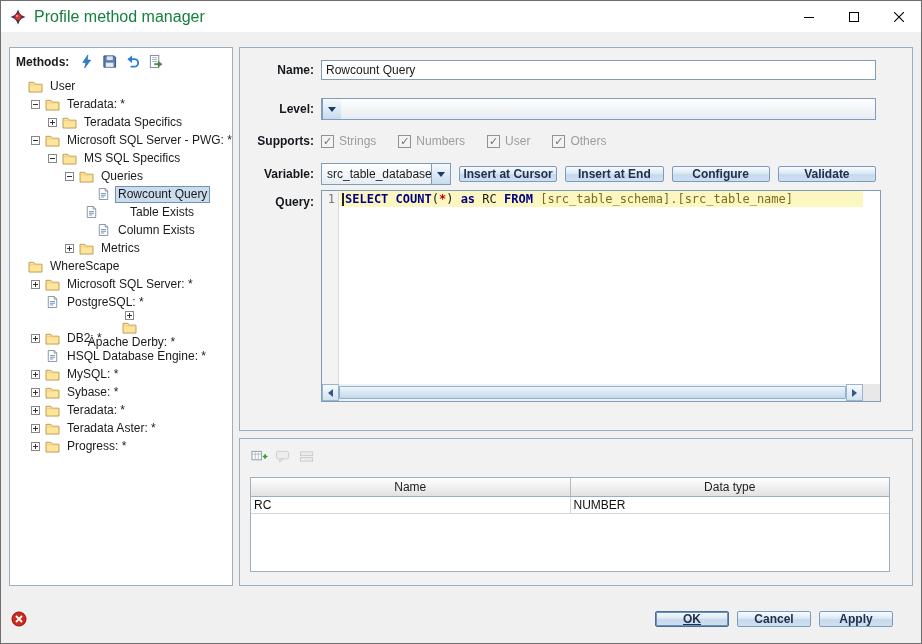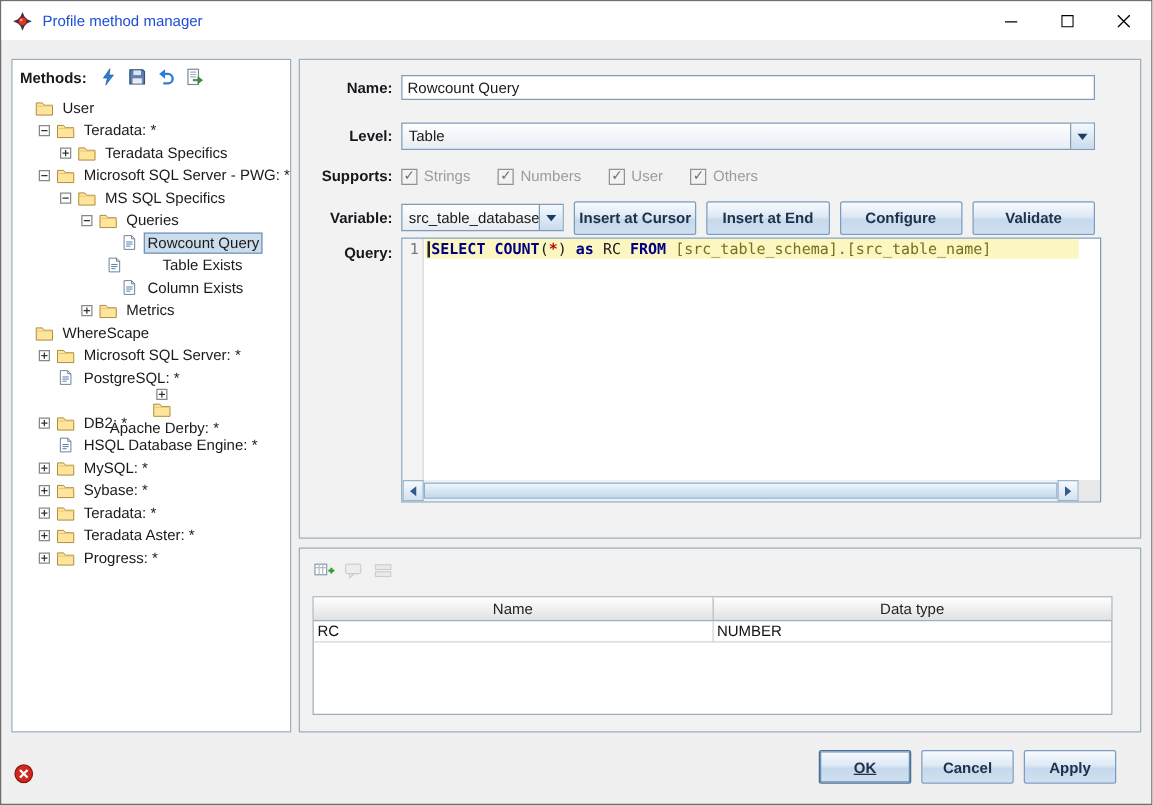--- a/index.html
+++ b/index.html
@@ -3,21 +3,21 @@
 <meta charset="utf-8">
 <style>
   *{box-sizing:border-box;margin:0;padding:0}
   body{margin:0;background:#c8ccd0;font-family:"Liberation Sans",sans-serif;cursor:default}
   .window{position:relative;width:922px;height:644px;background:#f0f0f0;border:1px solid #6e6e6e;overflow:hidden;font-size:12px;color:#1a1a1a}
 
   
   .titlebar{position:absolute;top:0;left:0;right:0;height:31px;background:#ffffff;display:flex;align-items:center;padding-left:9px}
   .app-icon{width:16px;height:16px;margin-right:8px;flex:none}
   .app-icon svg{display:block}
-  .title{font-size:12px;color:#1d4ed8}
+  .title{font-size:16px;color:#15803d}
   .win-controls{position:absolute;right:0;top:0;height:31px;display:flex}
   .win-btn{width:45px;height:31px;display:flex;align-items:center;justify-content:center}
 
   
   .left-panel{position:absolute;left:8px;top:46px;width:224px;bottom:57px;background:#fff;border:1px solid #9daebc}
   .methods-header{display:flex;align-items:center;padding:4px 6px;height:27px}
   .methods-label{font-weight:bold;margin-right:8px}
   .tbicon{width:18px;height:18px;display:flex;align-items:center;justify-content:center}
   .tbicon.disabled{opacity:.5}
   .tree{position:absolute;top:29px;left:0;right:0;bottom:0;overflow:hidden}
@@ -40,21 +40,21 @@
   .combo-btn{width:19px;border-left:1px solid #7f9db9;background:linear-gradient(#f5f9fd,#c7dbee);display:flex;align-items:center;justify-content:center;flex:none}
   .ctri{width:0;height:0;border-left:4px solid transparent;border-right:4px solid transparent;border-top:5px solid #1f3a63}
   .var-combo{flex:none;width:130px}
   #var-buttons{flex:1;display:flex;gap:8px;margin-left:8px}
   #var-buttons .jbtn{flex:1;padding:0 2px}
 
   .cb{display:flex;align-items:center;gap:5px}
   .cb-box{width:13px;height:13px;border:1px solid #929292;background:#f3f3f3;font-size:11px;line-height:11px;color:#6f6f6f;display:flex;align-items:center;justify-content:center}
   .cb-label{color:#9c9c9c}
 
-  .jbtn{height:27px;border:1px solid #7a9cc2;border-radius:2px;
+  .jbtn{height:16px;border:1px solid #7a9cc2;border-radius:2px;
         background:linear-gradient(#f8fbfe,#dde9f5 45%,#c6d9ec 55%,#cfe0ef);
         font-family:"Liberation Sans",sans-serif;font-size:12px;font-weight:bold;color:#21314d;
         padding:0 10px;display:flex;align-items:center;justify-content:center;white-space:nowrap;cursor:default}
   .jbtn.default{box-shadow:inset 0 0 0 1px #6d90b5;border-color:#4a6f96;text-decoration:underline}
 
   
   .editor{position:absolute;left:81px;top:142px;width:560px;height:212px;border:1px solid #7f9db9;background:#fff}
   .ed-body{position:absolute;top:0;left:0;right:17px;bottom:17px;overflow:hidden}
   .gutter{position:absolute;left:0;top:0;bottom:0;width:17px;background:#f3f3f3;border-right:1px solid #d9d9d9;text-align:right;color:#7a7a7a;font-family:"DejaVu Sans Mono",monospace;font-size:12px;padding:1px 3px 0 0}
   .code-area{position:absolute;left:18px;right:0;top:0;bottom:0;font-family:"DejaVu Sans Mono",monospace;font-size:12px}
@@ -378,21 +378,20 @@
     <div class="frow" style="top:12px;height:20px">
       <span class="flabel">Name:</span>
       <div class="text-field">
         <span>Rowcount Query</span>
       </div>
     </div>
 
     <div class="frow" style="top:50px;height:22px">
       <span class="flabel">Level:</span>
       <div class="combo">
-        <span class="combo-text">Table</span>
         <span class="combo-btn">
           <span class="ctri"></span>
         </span>
       </div>
     </div>
 
     <div class="frow" style="top:84px;height:18px">
       <span class="flabel">Supports:</span>
       <div id="supports" style="display:flex;gap:22px">
           <span class="cb">

